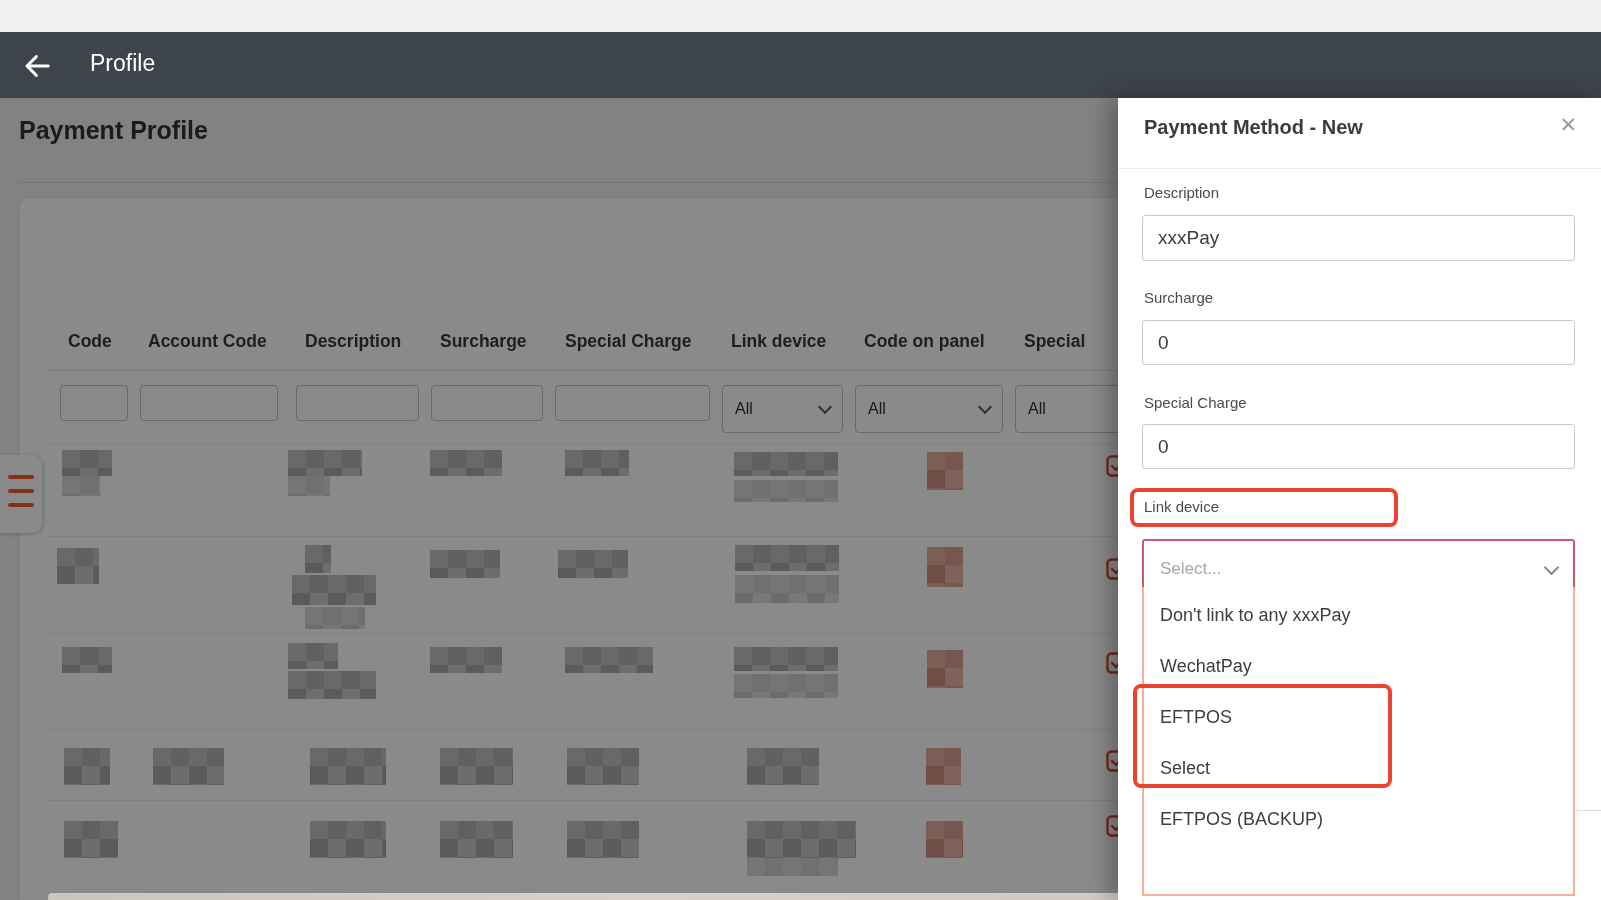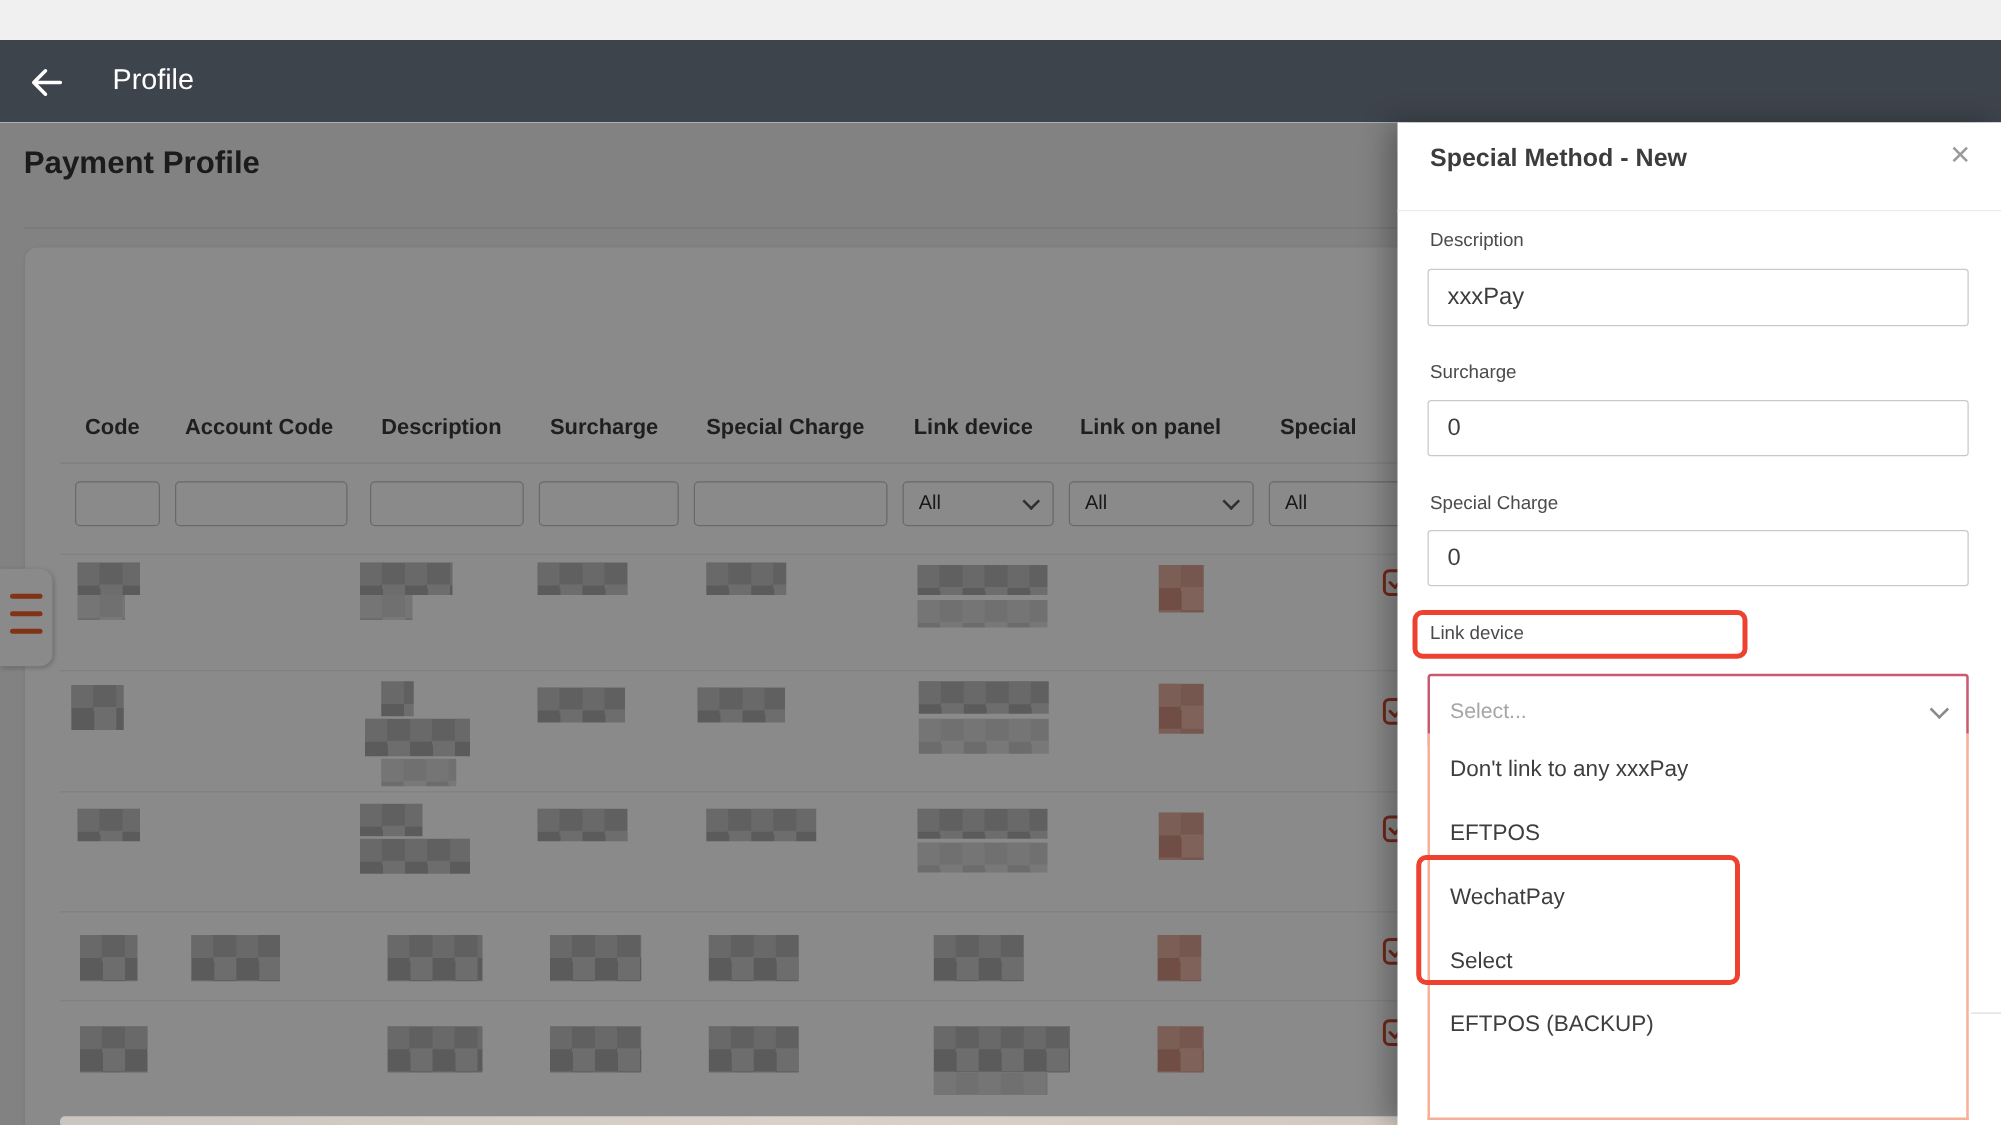--- a/index.html
+++ b/index.html
@@ -23,21 +23,21 @@
   .page-title{position:absolute;left:19px;top:18px;font-size:25px;font-weight:700;color:#333;}
   .title-divider{position:absolute;left:19px;top:84px;right:0;height:1px;background:#dadada;}
   .card{position:absolute;left:20px;top:100px;width:1581px;height:702px;background:#fff;
         border-radius:10px 0 0 0;box-shadow:0 1px 4px rgba(0,0,0,.08);}
 
   .col-head{position:absolute;top:233px;font-size:17.5px;font-weight:700;color:#3a3a3a;white-space:nowrap;}
   .head-divider{position:absolute;left:48px;top:272px;width:1545px;height:1px;background:#e6e6e6;}
 
   .f-input{position:absolute;top:287px;height:36px;border:1px solid #c2c2c2;border-radius:4px;
            background:#fff;box-sizing:border-box;font:16px "Liberation Sans",sans-serif;color:#333;padding:0 8px;outline:none;}
-  .f-select{position:absolute;top:287px;height:36px;border:1px solid #c2c2c2;border-radius:4px;background:#fff;
+  .f-select{position:absolute;top:287px;height:48px;border:1px solid #c2c2c2;border-radius:4px;background:#fff;
             box-sizing:border-box;display:flex;align-items:center;justify-content:space-between;
             padding:0 12px;font-size:16px;color:#2f2f2f;cursor:pointer;}
   .chev{width:8px;height:8px;border-right:2px solid #555;border-bottom:2px solid #555;
         transform:rotate(45deg);margin-top:-4px;flex:none;}
 
   .row-divider{position:absolute;left:48px;width:1553px;height:1px;background:#ececec;}
 
   
   .px{position:absolute;background-image:conic-gradient(#b2b2b2 0 25%,#c9c9c9 25% 50%,#a9a9a9 50% 75%,#c2c2c2 75%);
       background-size:36px 36px;}
@@ -100,21 +100,21 @@
       <div class="page-title">Payment Profile</div>
       <div class="title-divider"></div>
       <div class="card"></div>
 
       <span class="col-head" style="left:68px">Code</span>
       <span class="col-head" style="left:148px">Account Code</span>
       <span class="col-head" style="left:305px">Description</span>
       <span class="col-head" style="left:440px">Surcharge</span>
       <span class="col-head" style="left:565px">Special Charge</span>
       <span class="col-head" style="left:731px">Link device</span>
-      <span class="col-head" style="left:864px">Link on panel</span>
+      <span class="col-head" style="left:864px">Code on panel</span>
       <span class="col-head" style="left:1024px">Special</span>
       <div class="head-divider"></div>
 
       <input class="f-input" style="left: 60px; width: 68px;">
       <input class="f-input" style="left: 140px; width: 138px;">
       <input class="f-input" style="left: 296px; width: 123px;">
       <input class="f-input" style="left: 431px; width: 112px;">
       <input class="f-input" style="left: 555px; width: 155px;">
       <div class="f-select" style="left:722px;width:121px">
         <span>All</span>
@@ -215,21 +215,21 @@
           <span class="bar" style="top:48px"></span>
         </span>
       </div>
     </div>
 
     <div class="dim"></div>
     <div class="hscroll"></div>
   </div>
 
   <div class="panel">
-    <div class="p-title">Special Method - New</div>
+    <div class="p-title">Payment Method - New</div>
     <div class="p-close">✕</div>
     <div class="p-divider"></div>
 
     <span class="p-label" style="top:86px">Description</span>
     <input class="p-input" style="top: 117px; height: 46px;" value="xxxPay">
 
     <span class="p-label" style="top:191px">Surcharge</span>
     <input class="p-input" style="top: 222px; height: 45px;" value="0">
 
     <span class="p-label" style="top:296px">Special Charge</span>
@@ -238,22 +238,22 @@
     <div class="hl-box" style="left:12px;top:390px;width:268px;height:39px"></div>
     <span class="p-label" style="top:400px">Link device</span>
 
     <div class="p-select">
       <span class="ph">Select...</span>
       <span class="chev"></span>
     </div>
 
     <div class="dropdown">
       <div class="opt">Don't link to any xxxPay</div>
+      <div class="opt">WechatPay</div>
       <div class="opt">EFTPOS</div>
-      <div class="opt">WechatPay</div>
       <div class="opt">Select</div>
       <div class="opt">EFTPOS (BACKUP)</div>
     </div>
 
     <div class="hl-box" style="left:15px;top:586px;width:259px;height:104px"></div>
     <div class="p-mini-divider"></div>
   </div>
 
 </div>
 

